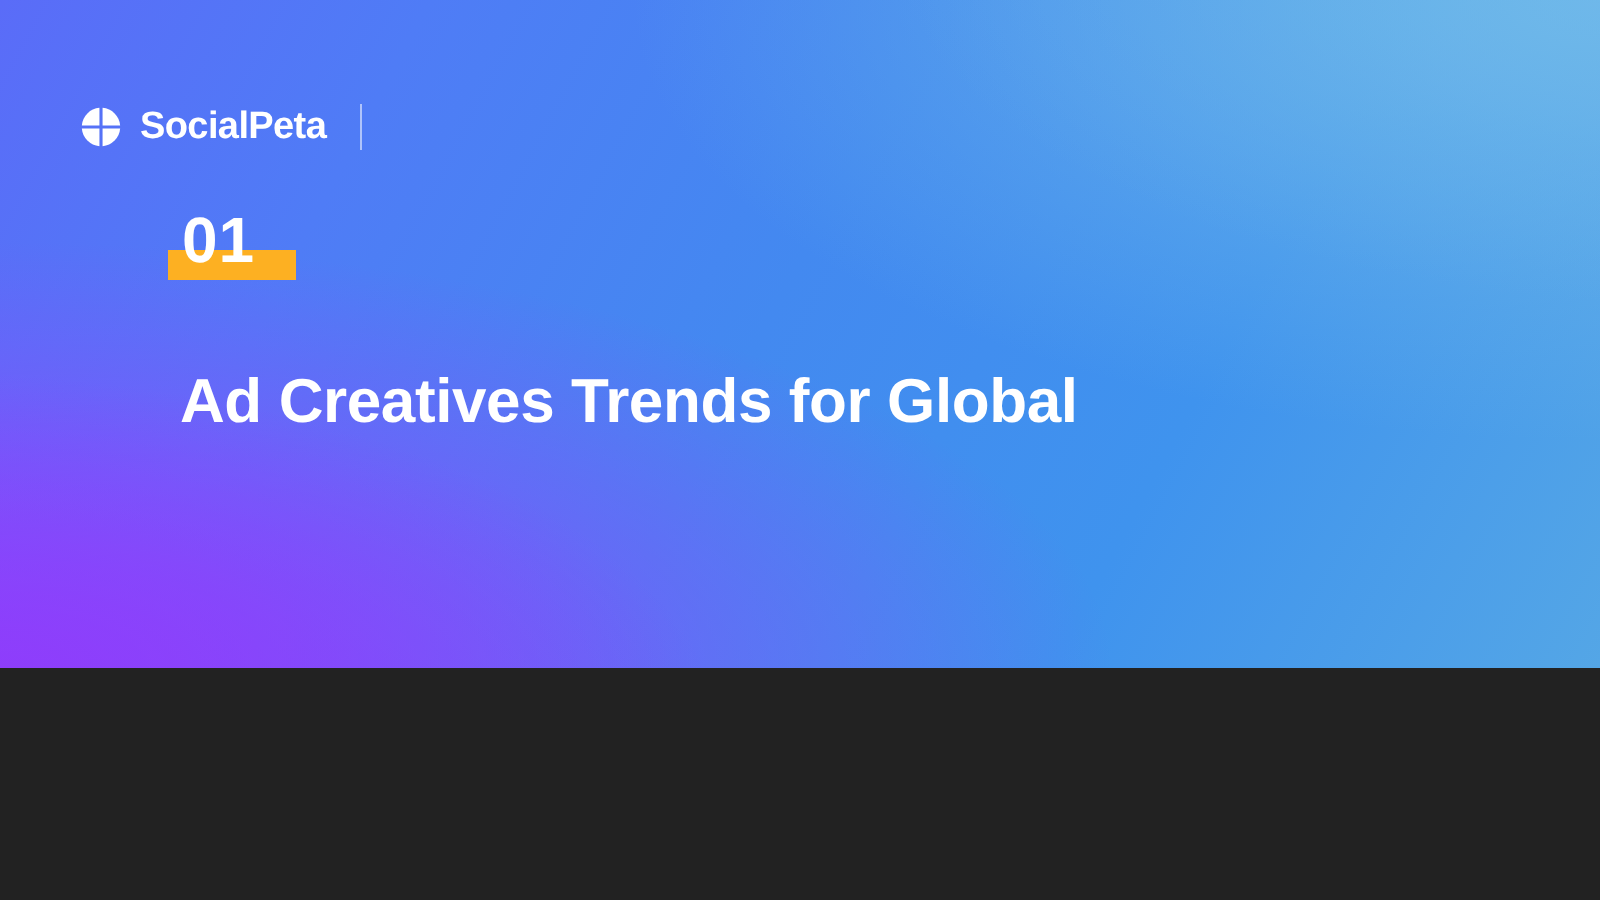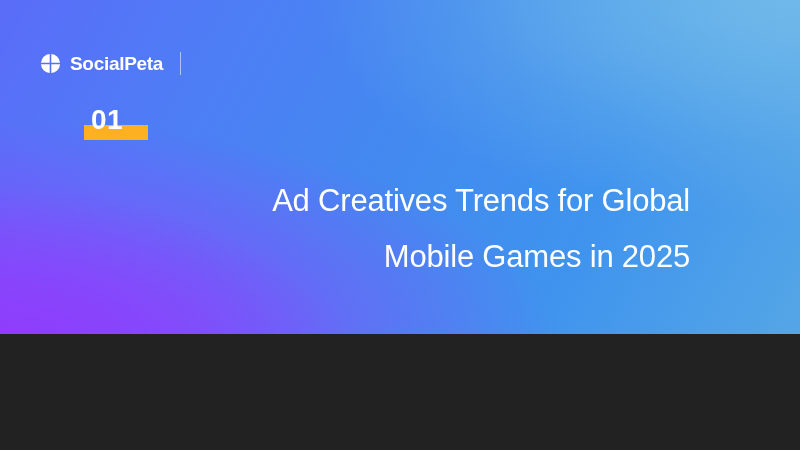--- a/index.html
+++ b/index.html
@@ -93,39 +93,38 @@
     top: 21px;
     width: 64px;
     height: 15px;
     background: #fdb022;
     z-index: 1;
   }
   .section-number {
     position: relative;
     z-index: 2;
     color: #ffffff;
-    font-size: 28px;
+    font-size: 32px;
     font-weight: bold;
     line-height: 32px;
     letter-spacing: 0.5px;
     padding-left: 7px;
   }
 
   .slide-title {
     position: absolute;
     left: 90px;
     top: 173px;
     width: 600px;
     color: #ffffff;
     font-size: 31px;
-    font-weight: normal;
+    font-weight: bold;
     line-height: 56px;
     letter-spacing: -0.2px;
     z-index: 3;
-    text-align: right;
   }
   .slide-title .title-line {
     display: block;
     white-space: nowrap;
   }
 </style>
 </head>
 <body>
 
 <div id="slide">
@@ -147,16 +146,15 @@
 
   </div>
 
   <div class="section-number-wrap">
     <div class="section-number-highlight"></div>
     <div class="section-number">01</div>
   </div>
 
   <div class="slide-title">
     <span class="title-line">Ad Creatives Trends for Global</span>
-    <span class="title-line">Mobile Games in 2025</span>
   </div>
 
 </div>
 
 </body></html>

